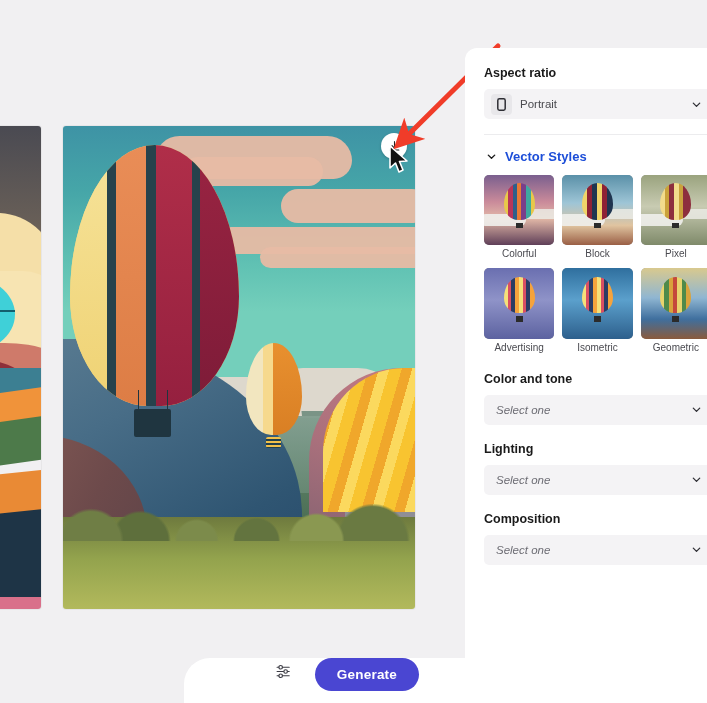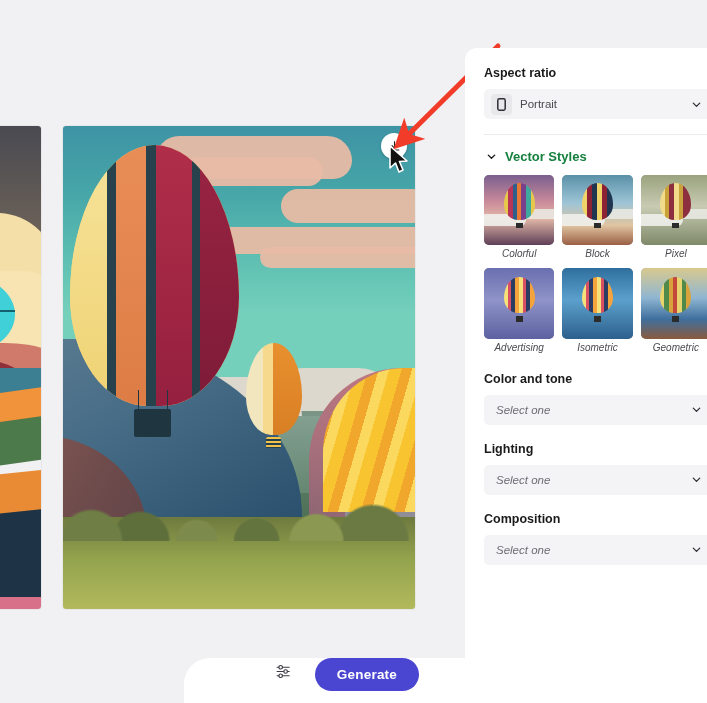--- a/index.html
+++ b/index.html
@@ -215,24 +215,24 @@
     display: flex; align-items: center; justify-content: center; margin-right: 8px;
   }
   .chev { width: 11px; height: 11px; flex: 0 0 auto; }
 
   .divider { height: 1px; background: #ececee; margin: 15px 0 0 0; }
 
   .group-header {
     display: flex; align-items: center; gap: 8px;
     margin: 14px 0 11px 2px; cursor: pointer;
   }
-  .group-header .gh-title { font-size: 13px; font-weight: bold; color: #15803d; }
+  .group-header .gh-title { font-size: 13px; font-weight: bold; color: #1d4ed8; }
 
   .style-grid { display: grid; grid-template-columns: repeat(3, 1fr); gap: 9px 8px; }
-  .style-cell { cursor: pointer; font-style: italic; }
+  .style-cell { cursor: pointer; }
   .style-thumb {
     width: 100%; aspect-ratio: 1/1; border-radius: 5px; overflow: hidden;
     position: relative; background: #999;
   }
   .style-label {
     margin-top: 3px; text-align: center; font-size: 10px; color: #4a4a50;
     white-space: nowrap; overflow: hidden; text-overflow: ellipsis;
   }
 
   

